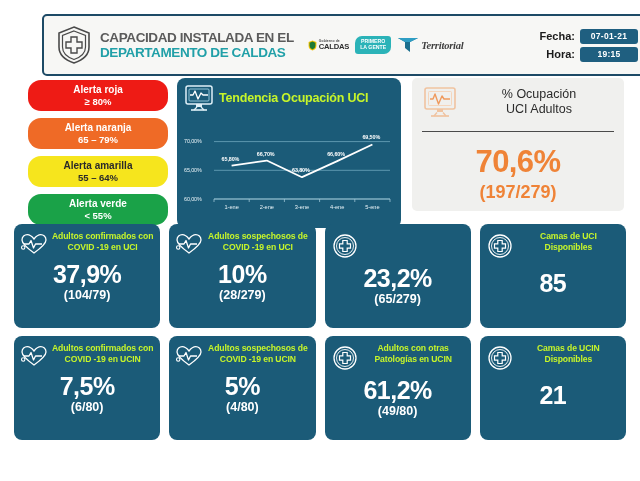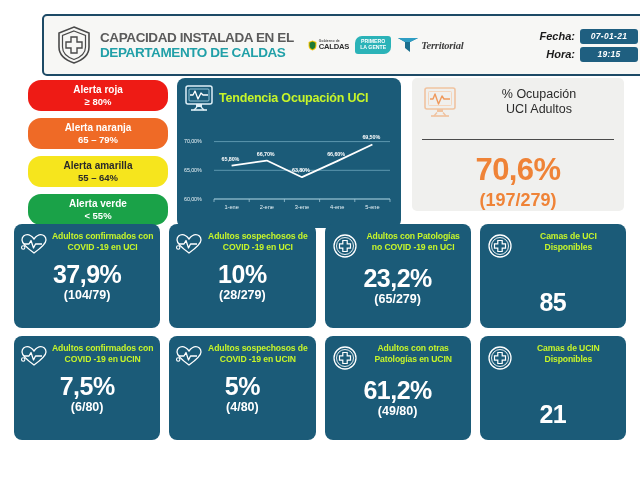--- a/index.html
+++ b/index.html
@@ -89,21 +89,21 @@
     letter-spacing: -.2px;
   }
 
   .datetime {
     margin-left: auto;
     display: flex;
     flex-direction: column;
     gap: 3px;
     padding-right: 4px;
   }
-  .dt-row { display: flex; align-items: center; gap: 5px; font-style: italic; }
+  .dt-row { display: flex; align-items: center; gap: 5px; }
   .dt-label {
     font-size: 11px; font-weight: bold; color: #1b1b1b;
     width: 38px; text-align: right;
   }
   .dt-value {
     background: #1f5f80;
     color: #ffffff;
     font-size: 8.5px;
     font-weight: bold;
     border-radius: 3px;
@@ -186,21 +186,21 @@
     position: absolute;
     left: 412px; top: 78px;
     width: 212px; height: 133px;
     background: #f0f0ee;
     border-radius: 5px;
     padding: 8px 10px;
   }
   .occ-head {
     display: flex; align-items: center; gap: 6px;
     border-bottom: 1.3px solid #4a4a4a;
-    padding-bottom: 21px;
+    padding-bottom: 13px;
   }
   .occ-title {
     font-size: 12.5px;
     color: #2b2b2b;
     line-height: 1.2;
     text-align: center;
     flex: 1;
   }
   .occ-big {
     text-align: center;
@@ -253,21 +253,21 @@
   }
   .card-value {
     text-align: center;
     color: #ffffff;
     font-size: 25px;
     font-weight: bold;
     margin-top: 3px;
     letter-spacing: -.5px;
     line-height: 1;
   }
-  .card-value.big-only { margin-top: 27px; }
+  .card-value.big-only { margin-top: 8px; }
   .card-sub {
     text-align: center;
     color: #ffffff;
     font-size: 12.5px;
     font-weight: bold;
     margin-top: 1px;
   }
 </style>
 </head>
 <body>
@@ -446,21 +446,20 @@
 
       <div class="card">
         <div class="card-head">
           <div class="card-icon">
             <svg width="28" height="26" viewBox="0 0 28 26">
               <circle cx="14" cy="13" r="11" fill="none" stroke="#ffffff" stroke-width="1.3"></circle>
               <circle cx="14" cy="13" r="8.5" fill="none" stroke="#ffffff" stroke-width="0.9"></circle>
               <path d="M11.8 7.5 L16.2 7.5 L16.2 10.8 L19.5 10.8 L19.5 15.2 L16.2 15.2 L16.2 18.5 L11.8 18.5 L11.8 15.2 L8.5 15.2 L8.5 10.8 L11.8 10.8 Z" fill="none" stroke="#ffffff" stroke-width="1.2"></path>
             </svg>
           </div>
-          <div class="card-label">Adultos con Patologías no COVID -19 en UCI</div>
         </div>
         <div class="card-value">23,2%</div>
         <div class="card-sub">(65/279)</div>
       </div>
 
       <div class="card">
         <div class="card-head">
           <div class="card-icon">
             <svg width="28" height="26" viewBox="0 0 28 26">
               <circle cx="14" cy="13" r="11" fill="none" stroke="#ffffff" stroke-width="1.3"></circle>

